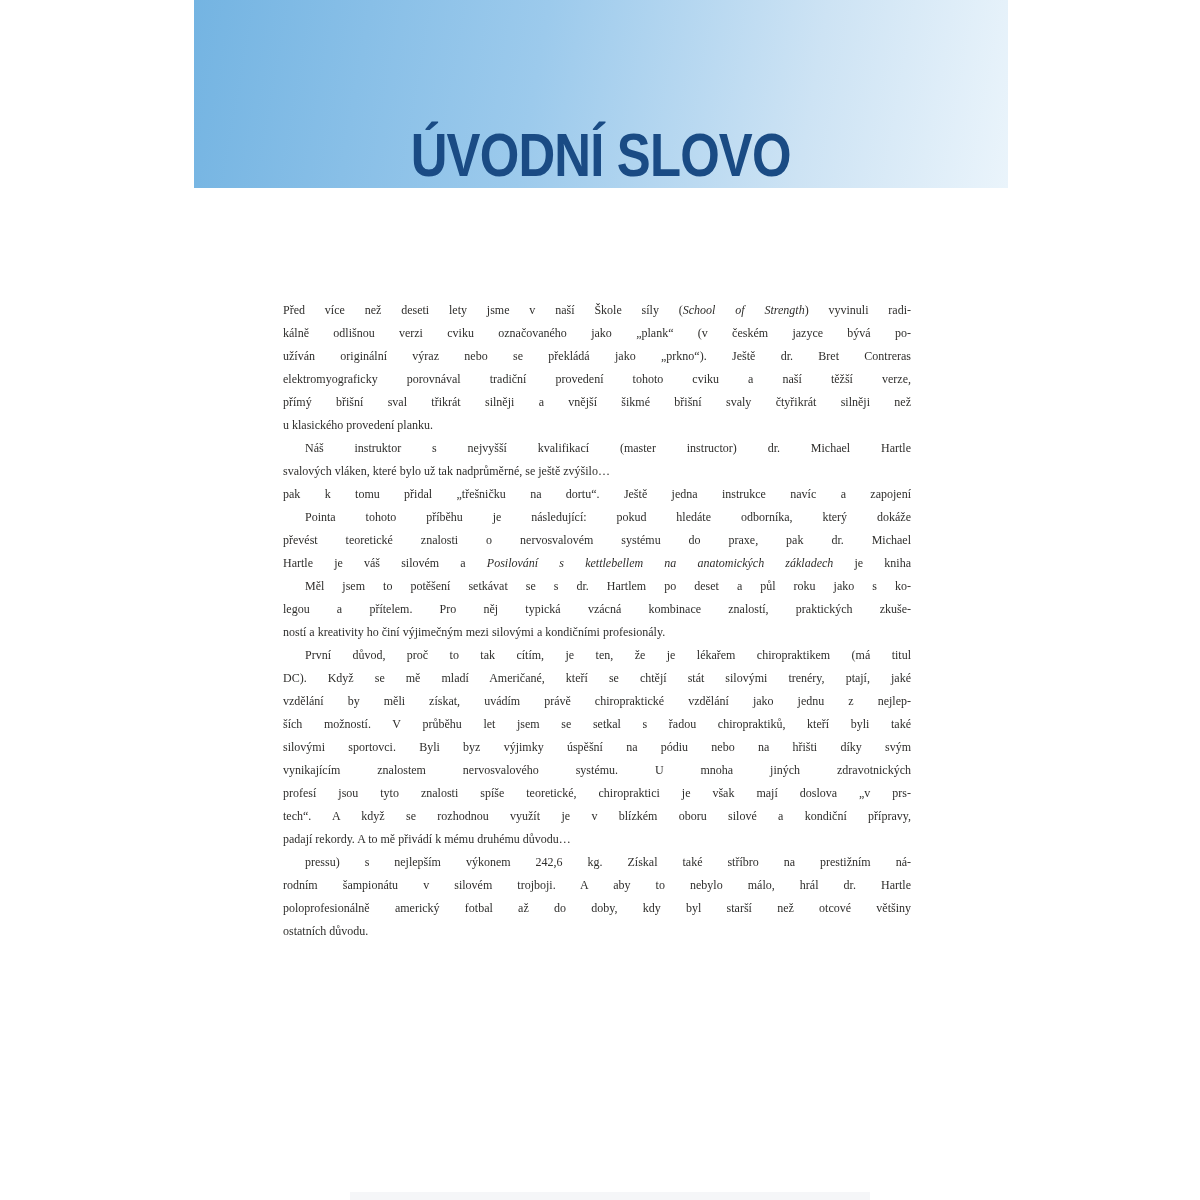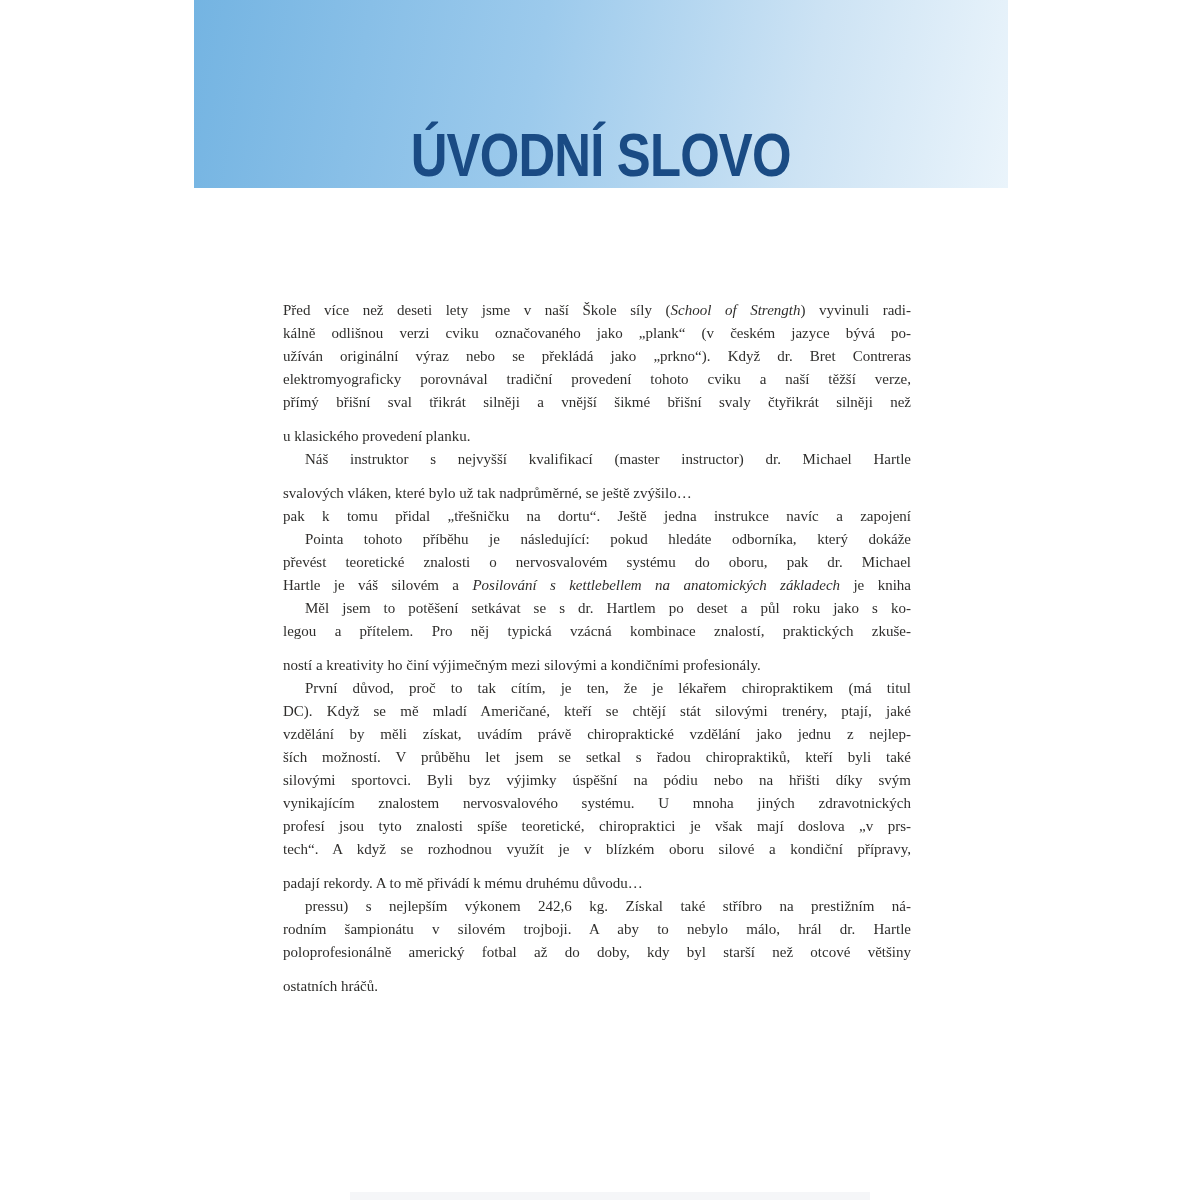--- a/index.html
+++ b/index.html
@@ -31,27 +31,27 @@
     transform: scaleX(0.82);
     transform-origin: 50% 100%;
     padding-bottom: 2px;
     white-space: nowrap;
   }
 
   .text-block {
     position: absolute;
     left: 283px; top: 299px;
     width: 628px;
-    font-size: 15px;
+    font-size: 12px;
     line-height: 23px;
     color: #2f2e2c;
   }
 
   .line { text-align: justify; text-align-last: justify; }
-  .line.last { text-align-last: left; margin-top: 11px; }
+  .line.last { text-align-last: left; }
   .para.indent .line:first-child { text-indent: 22px; }
   .i { font-style: italic; }
 
   .page-bottom-artifact {
     position: absolute;
     left: 350px; top: 1192px;
     width: 520px; height: 8px;
     background: #f5f6f8;
   }
 </style>
@@ -59,33 +59,33 @@
 <body>
 
 <div class="header-band">
   <div class="page-title">ÚVODNÍ SLOVO</div>
 </div>
 
 <div class="text-block">
     <div class="para">
       <div class="line"><span>Před více než deseti lety jsme v naší Škole síly (</span><span class="i">School of Strength</span><span>) vyvinuli radi-</span></div>
       <div class="line"><span>kálně odlišnou verzi cviku označovaného jako „plank“ (v českém jazyce bývá po-</span></div>
-      <div class="line"><span>užíván originální výraz nebo se překládá jako „prkno“). Když dr. Bret Contreras</span></div>
+      <div class="line"><span>užíván originální výraz nebo se překládá jako „prkno“). Ještě dr. Bret Contreras</span></div>
       <div class="line"><span>elektromyograficky porovnával tradiční provedení tohoto cviku a naší těžší verze,</span></div>
       <div class="line"><span>přímý břišní sval třikrát silněji a vnější šikmé břišní svaly čtyřikrát silněji než</span></div>
       <div class="line last"><span>u klasického provedení planku.</span></div>
     </div>
     <div class="para indent">
       <div class="line"><span>Náš instruktor s nejvyšší kvalifikací (master instructor) dr. Michael Hartle</span></div>
       <div class="line last"><span>svalových vláken, které bylo už tak nadprůměrné, se ještě zvýšilo…</span></div>
       <div class="line"><span>pak k tomu přidal „třešničku na dortu“. Ještě jedna instrukce navíc a zapojení</span></div>
     </div>
     <div class="para indent">
       <div class="line"><span>Pointa tohoto příběhu je následující: pokud hledáte odborníka, který dokáže</span></div>
-      <div class="line"><span>převést teoretické znalosti o nervosvalovém systému do oboru, pak dr. Michael</span></div>
+      <div class="line"><span>převést teoretické znalosti o nervosvalovém systému do praxe, pak dr. Michael</span></div>
       <div class="line"><span>Hartle je váš silovém a </span><span class="i">Posilování s kettlebellem na anatomických základech</span><span> je kniha</span></div>
     </div>
     <div class="para indent">
       <div class="line"><span>Měl jsem to potěšení setkávat se s dr. Hartlem po deset a půl roku jako s ko-</span></div>
       <div class="line"><span>legou a přítelem. Pro něj typická vzácná kombinace znalostí, praktických zkuše-</span></div>
       <div class="line last"><span>ností a kreativity ho činí výjimečným mezi silovými a kondičními profesionály.</span></div>
     </div>
     <div class="para indent">
       <div class="line"><span>První důvod, proč to tak cítím, je ten, že je lékařem chiropraktikem (má titul</span></div>
       <div class="line"><span>DC). Když se mě mladí Američané, kteří se chtějí stát silovými trenéry, ptají, jaké</span></div>
@@ -94,17 +94,17 @@
       <div class="line"><span>silovými sportovci. Byli byz výjimky úspěšní na pódiu nebo na hřišti díky svým</span></div>
       <div class="line"><span>vynikajícím znalostem nervosvalového systému. U mnoha jiných zdravotnických</span></div>
       <div class="line"><span>profesí jsou tyto znalosti spíše teoretické, chiropraktici je však mají doslova „v prs-</span></div>
       <div class="line"><span>tech“. A když se rozhodnou využít je v blízkém oboru silové a kondiční přípravy,</span></div>
       <div class="line last"><span>padají rekordy. A to mě přivádí k mému druhému důvodu…</span></div>
     </div>
     <div class="para indent">
       <div class="line"><span>pressu) s nejlepším výkonem 242,6 kg. Získal také stříbro na prestižním ná-</span></div>
       <div class="line"><span>rodním šampionátu v silovém trojboji. A aby to nebylo málo, hrál dr. Hartle</span></div>
       <div class="line"><span>poloprofesionálně americký fotbal až do doby, kdy byl starší než otcové většiny</span></div>
-      <div class="line last"><span>ostatních hráčů.</span></div>
+      <div class="line last"><span>ostatních důvodu.</span></div>
     </div>
   </div>
 
 <div class="page-bottom-artifact"></div>
 
 </body></html>

